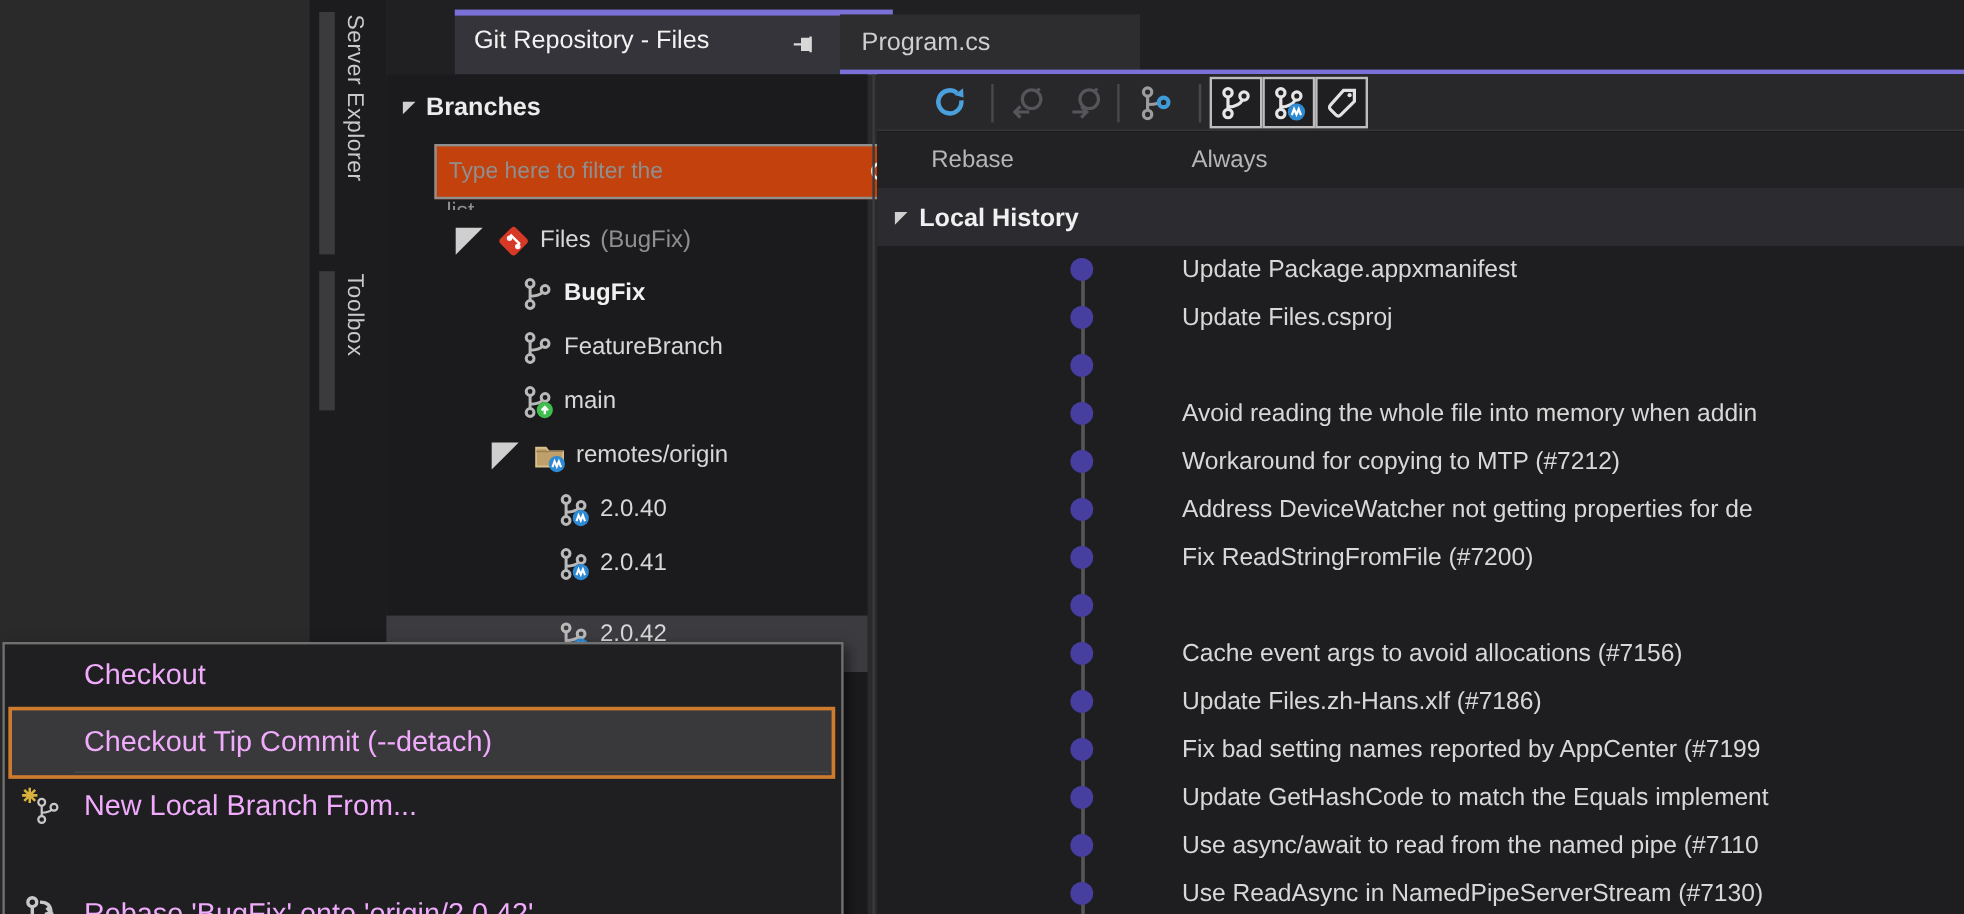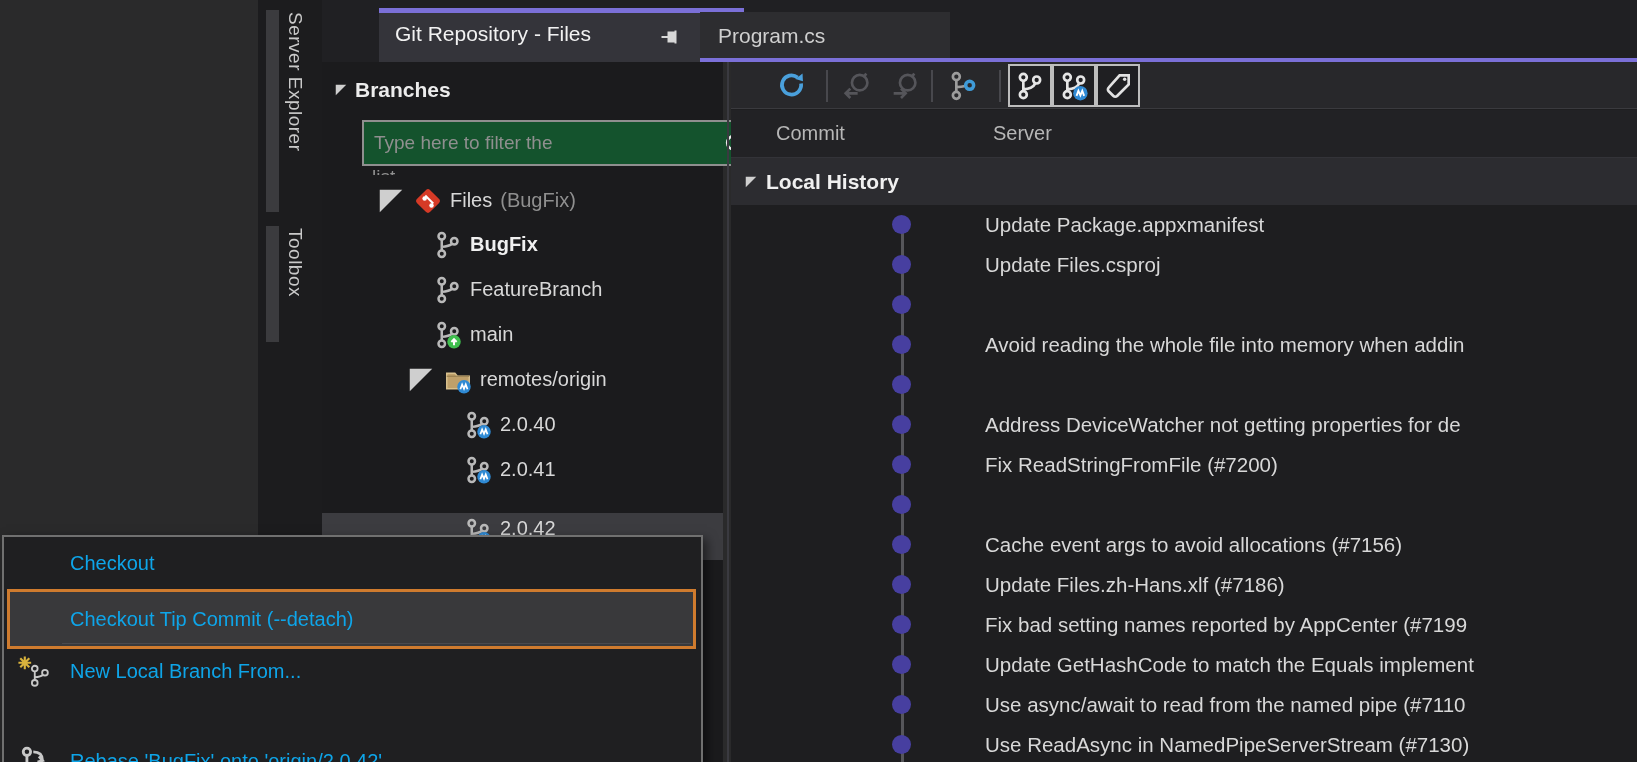--- a/index.html
+++ b/index.html
@@ -28,21 +28,21 @@
   #tab-close{position:absolute;right:22px;top:17px;width:24px;height:24px;}
   #tab-inactive{position:absolute;left:378px;top:12px;width:250px;height:50px;background:#2d2d30;}
   #tab-inactive .tab-label{position:absolute;left:18px;top:12px;font-size:21px;color:#cfcfcf;}
   #doc-accent-line{position:absolute;left:378px;bottom:0;right:0;height:4px;background:var(--accent,#7b70d8);}
 
   
   #tree-panel{left:322px;top:62px;width:401px;height:700px;background:#1b1b1d;}
   #branches-header{left:12px;top:10px;height:36px;}
   #branches-header .tri{width:14px;height:14px;margin-right:7px;}
   #branches-header .hl{font-size:21px;font-weight:bold;color:#ececec;}
-  #filter-box{position:absolute;left:40px;top:58px;width:398px;height:46px;background:#14532d;
+  #filter-box{position:absolute;left:40px;top:58px;width:398px;height:46px;background:#c2410c;
               border:2px solid #8f8f8f;}
   #filter-input{position:absolute;left:8px;top:2px;right:44px;bottom:2px;background:transparent;border:0;
                 color:#d6d6d6;font-size:19px;font-family:inherit;outline:none;}
   #filter-input::placeholder{color:#8f8f8f;opacity:1;}
   #filter-search-icon{position:absolute;right:8px;top:9px;width:28px;height:28px;}
   #filter-overflow{position:absolute;left:50px;top:106px;height:7px;overflow:hidden;
                    font-size:19px;color:#8f8f8f;line-height:18px;}
   .tree-row{height:45px;text-align:center;}
   .tree-row .tri{width:13px;height:13px;margin-right:6px;}
   .tree-row .ico{width:30px;height:30px;margin-right:7px;}
@@ -70,21 +70,21 @@
   #graph-line{position:absolute;left:170px;top:20px;bottom:0;width:3px;background:#56565a;}
   .commit-row{position:absolute;left:0;right:0;height:40px;}
   .commit-dot{position:absolute;left:161px;top:10px;width:19px;height:19px;border-radius:50%;
               background:var(--graph-dot,#473fa0);}
   .commit-msg{position:absolute;left:254px;top:0;font-size:20.5px;line-height:40px;color:#d8d8d8;white-space:nowrap;}
 
   
   #context-menu{left:2px;top:535px;width:701px;height:260px;background:#1f1f21;
                 border:2px solid #707070;box-shadow:4px 4px 10px rgba(0,0,0,.5);z-index:10;}
   .menu-item{position:absolute;left:3px;right:5px;height:40px;display:flex;align-items:center;}
-  .menu-item .label{font-size:20px;color:#0ea5e9;margin-left:63px;white-space:nowrap;}
+  .menu-item .label{font-size:24px;color:#f0abfc;margin-left:63px;white-space:nowrap;}
   .menu-ico{position:absolute;left:10px;width:34px;height:34px;}
   #menu-item-highlight{top:52px;height:60px;border:3px solid var(--orange,#cf7b2e);background:#39393b;}
   #menu-separator{position:absolute;left:58px;right:10px;top:106px;height:1px;background:#4a4a4e;}
 </style>
 </head>
 <body>
 
 <div id="stage">
 
   <div id="side-strip" class="abs">
@@ -340,22 +340,22 @@
         <span class="ico">
             <svg viewBox="0 0 24 24" xmlns="http://www.w3.org/2000/svg">
               <path d="M13.2 4 H20 v6.8 L11.3 19.5 a1.9 1.9 0 0 1 -2.7 0 L5 15.9 a1.9 1.9 0 0 1 0 -2.7 z" fill="none" stroke="#e2e2e2" stroke-width="2"></path>
               <circle cx="17" cy="7" r="1.3" fill="#e2e2e2"></circle>
             </svg>
           </span>
       </span>
     </div>
 
     <div id="cols-header">
-      <span class="col-label" style="left:45px;">Commit</span>
-      <span class="col-label" style="left:262px;">Server</span>
+      <span class="col-label" style="left:45px;">Rebase</span>
+      <span class="col-label" style="left:262px;">Always</span>
     </div>
 
     <div id="lh-band">
       <span class="ico tri">
           <svg viewBox="0 0 12 12">
             <path d="M1.5 1.5 H10.5 L1.5 10.5 Z" fill="#cfcfcf"></path>
           </svg>
         </span>
       <span class="hl">Local History</span>
     </div>
@@ -372,20 +372,21 @@
         </div>
       <div class="commit-row" style="top:80px;">
           <span class="commit-dot"></span>
         </div>
       <div class="commit-row" style="top:120px;">
           <span class="commit-dot"></span>
           <span class="commit-msg">Avoid reading the whole file into memory when addin</span>
         </div>
       <div class="commit-row" style="top:160px;">
           <span class="commit-dot"></span>
+          <span class="commit-msg">Workaround for copying to MTP (#7212)</span>
         </div>
       <div class="commit-row" style="top:200px;">
           <span class="commit-dot"></span>
           <span class="commit-msg">Address DeviceWatcher not getting properties for de</span>
         </div>
       <div class="commit-row" style="top:240px;">
           <span class="commit-dot"></span>
           <span class="commit-msg">Fix ReadStringFromFile (#7200)</span>
         </div>
       <div class="commit-row" style="top:280px;">

